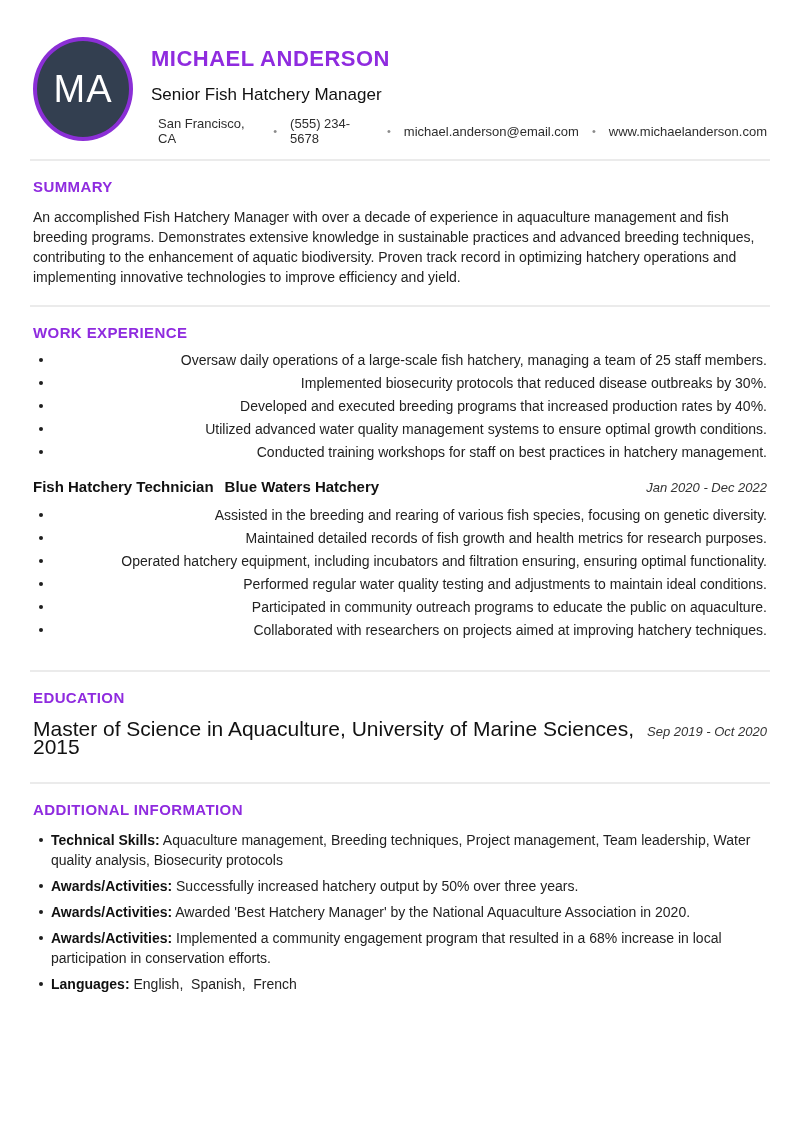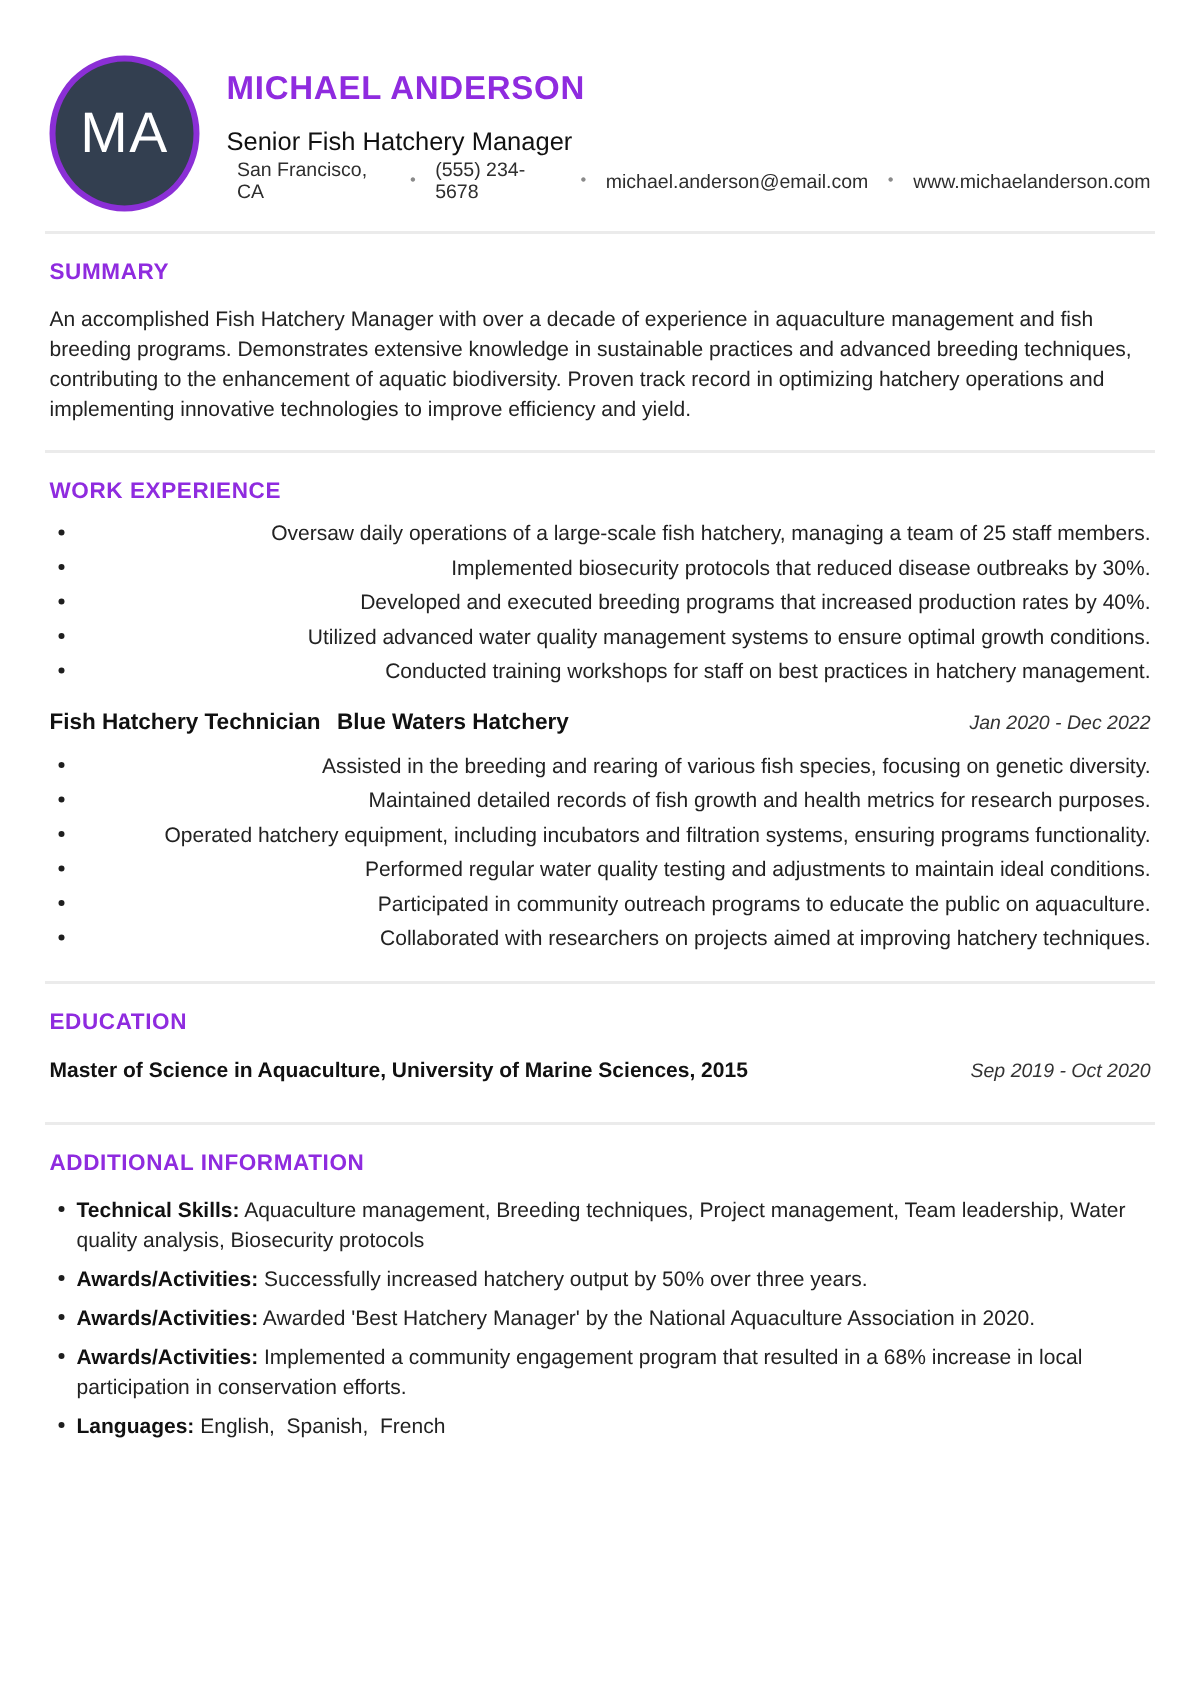--- a/index.html
+++ b/index.html
@@ -43,20 +43,21 @@
     letter-spacing: 0.5px;
     line-height: 34px;
   }
   .job-headline {
     margin-top: 9px;
     font-size: 17px;
     color: #111111;
     line-height: 20px;
   }
   .contact-row {
+    margin-top: 11px;
     margin-left: 7px;
     display: flex;
     align-items: center;
     gap: 13px;
     font-size: 13px;
     color: #2e2e2e;
     line-height: 15px;
     justify-content: flex-end;
   }
   .dot-sep { color: #8a8a8a; font-size: 11px; }
@@ -111,26 +112,26 @@
     text-align: right;
   }
   ul.bullets li::before {
     content: "";
     position: absolute;
     left: 6px; top: 8px;
     width: 4px; height: 4px;
     border-radius: 50%;
     background: #1e1e1e;
   }
-  .work-section { margin-bottom: 19px; }
+  .work-section { margin-bottom: 30px; }
   .job-entry { margin-bottom: 16px; }
 
   
   .edu-row { margin-top: 14px; margin-bottom: 26px; }
-  .edu-degree { font-size: 14px; font-weight: 700; color: #111111; line-height: 18px; }
+  .edu-degree { font-size: 21px; font-weight: 400; color: #111111; line-height: 18px; }
 
   
   ul.info-list { list-style: none; margin-top: 12px; }
   ul.info-list li {
     position: relative;
     padding-left: 18px;
     font-size: 14px;
     line-height: 20px;
     color: #222222;
     margin-bottom: 6px;
@@ -195,21 +196,21 @@
     <div class="job-entry">
       <div class="entry-header">
         <div class="entry-titles">
           <span>Fish Hatchery Technician</span><span class="entry-company">Blue Waters Hatchery</span>
         </div>
         <span class="entry-dates">Jan 2020 - Dec 2022</span>
       </div>
       <ul class="bullets">
         <li>Assisted in the breeding and rearing of various fish species, focusing on genetic diversity.</li>
         <li>Maintained detailed records of fish growth and health metrics for research purposes.</li>
-        <li>Operated hatchery equipment, including incubators and filtration systems, ensuring programs functionality.</li>
+        <li>Operated hatchery equipment, including incubators and filtration ensuring, ensuring optimal functionality.</li>
         <li>Performed regular water quality testing and adjustments to maintain ideal conditions.</li>
         <li>Participated in community outreach programs to educate the public on aquaculture.</li>
         <li>Collaborated with researchers on projects aimed at improving hatchery techniques.</li>
       </ul>
     </div>
   </div>
 
   <hr class="divider">
 
   <div>

